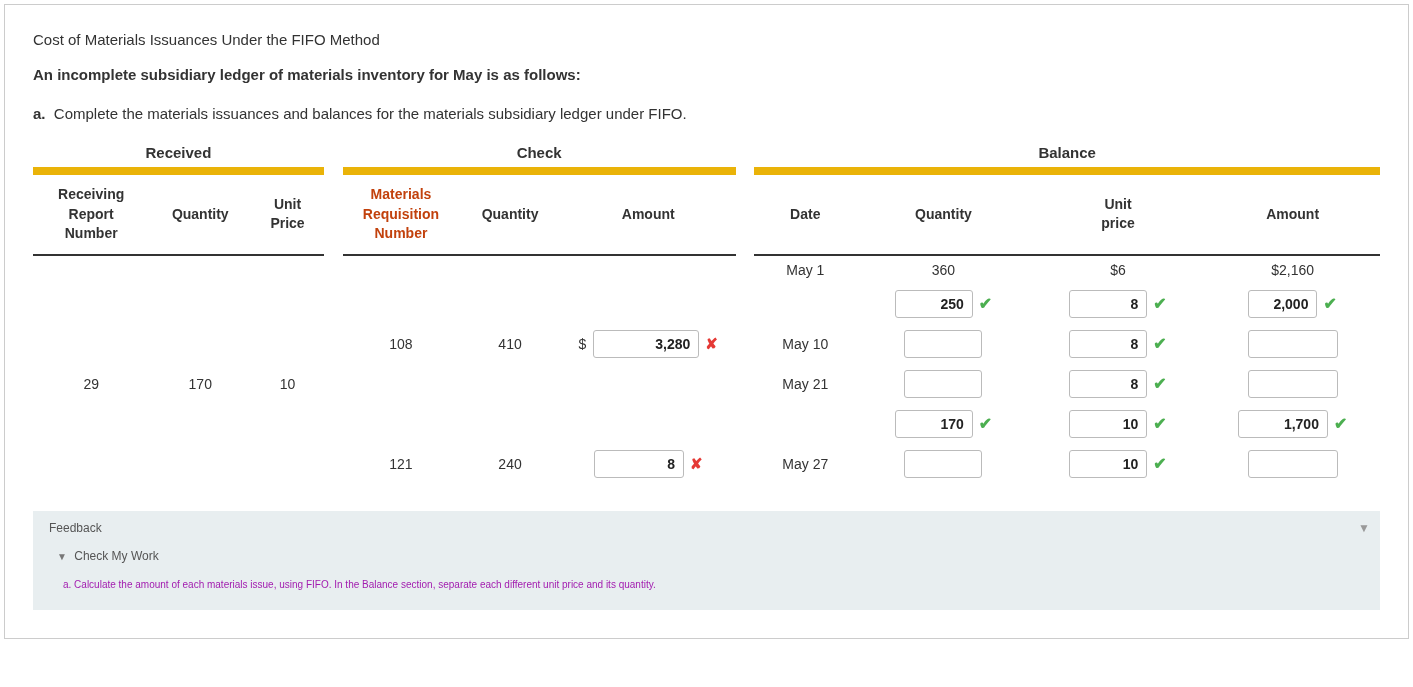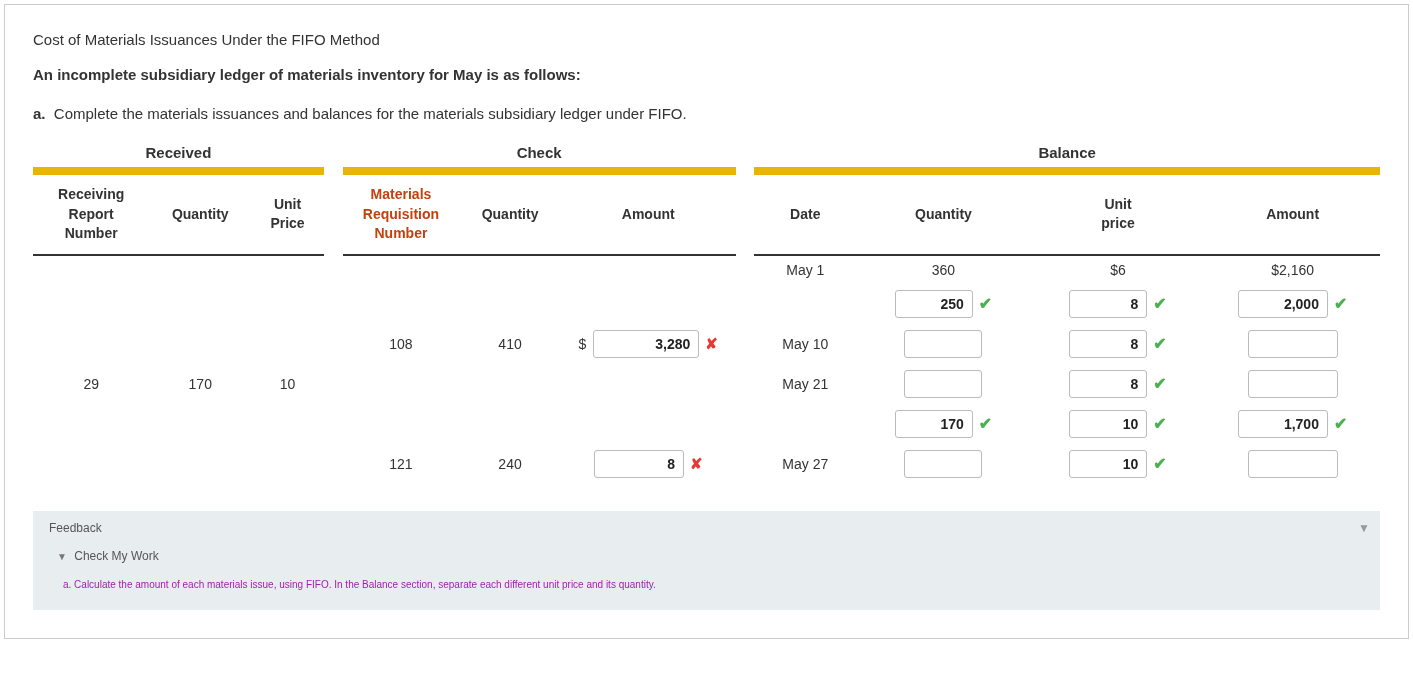--- a/index.html
+++ b/index.html
@@ -132,21 +132,21 @@
           <td></td>
           <td><span class="cell-inpwrap">
                 <input class="inp" value="250" style="">
                 <span class="mark-correct">✔</span>
               </span></td>
           <td><span class="cell-inpwrap">
                 <input class="inp" value="8" style="">
                 <span class="mark-correct">✔</span>
               </span></td>
           <td><span class="cell-inpwrap">
-                <input class="inp" style="width: 90px;" value="2,000">
+                <input class="inp" style="width: 69px;" value="2,000">
                 <span class="mark-correct">✔</span>
               </span></td>
         </tr>
 
         <tr class="bal-row">
           <td></td>
             <td></td>
             <td></td>
           <td></td>
           <td>108</td>

